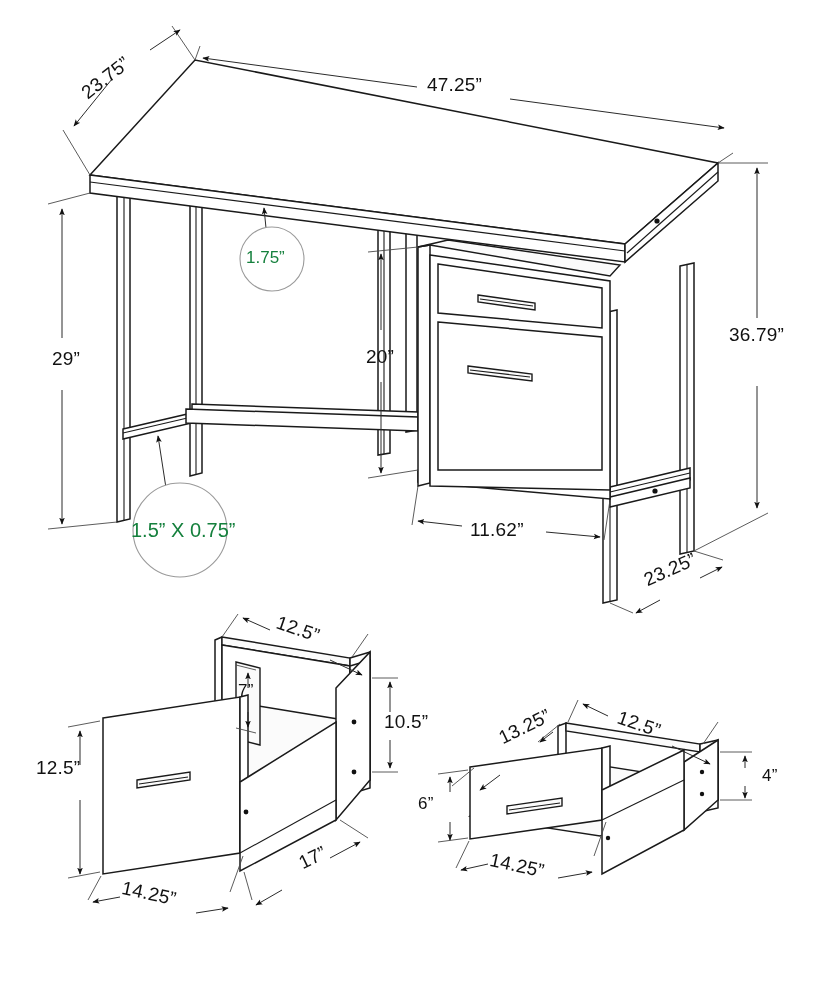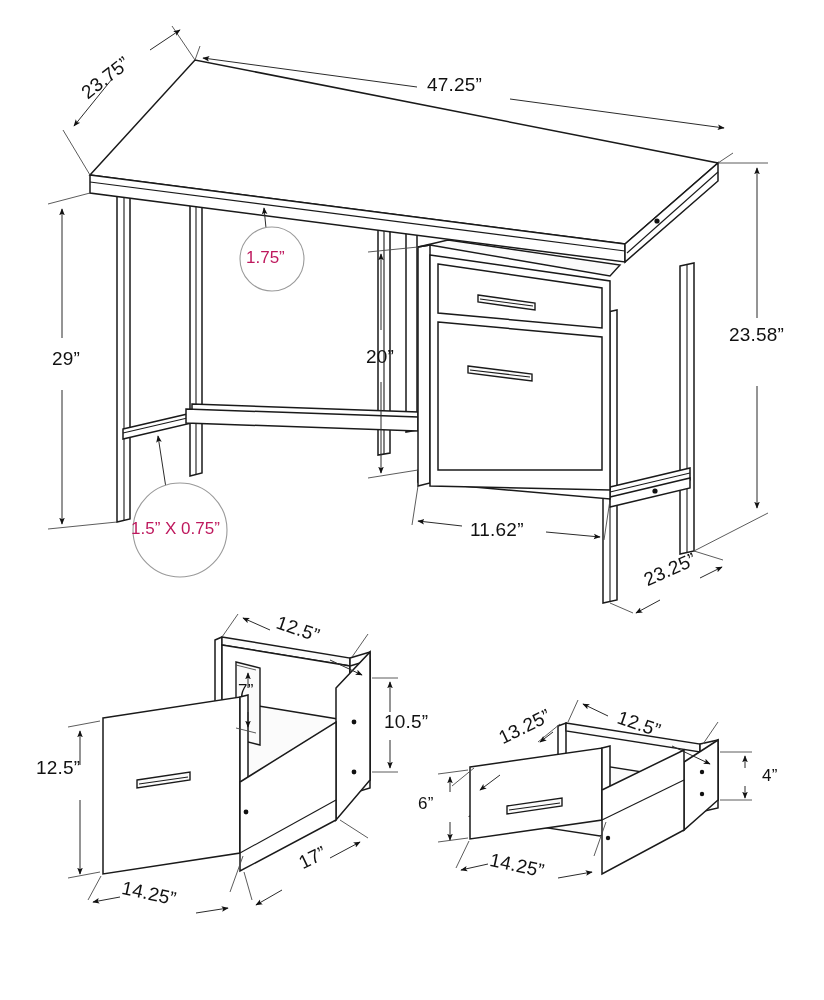--- a/index.html
+++ b/index.html
@@ -68,26 +68,26 @@
     letter-spacing: 0.2px;
     user-select: none;
   }
   .dim-text.small {
     font-size: 17px;
   }
   .balloon-text {
     position: absolute;
     font-family: "Liberation Sans", sans-serif;
     font-size: 17px;
-    color: #be185d;
+    color: #15803d;
     white-space: nowrap;
     user-select: none;
   }
   .balloon-text.wide {
-    font-size: 17px;
+    font-size: 20px;
     text-align: right;
   }
 </style>
 </head>
 <body>
 
 <div id="page">
 
   <svg class="drawing" viewBox="0 0 824 1000">
     <defs>
@@ -351,21 +351,21 @@
       <path class="ext" d="M606,822 L594,856"></path>
       <path class="dim" d="M461,870 L488,864" marker-start="url(#arrHead)"></path>
       <path class="dim" d="M558,878 L592,872" marker-end="url(#arrHead)"></path>
     </g>
   </svg>
 
   <div class="dim-text" style="left:84px; top:84px; transform:rotate(-38deg); transform-origin:left center;">23.75”</div>
 
   <div class="dim-text" style="left:427px; top:74px;text-align:right;">47.25”</div>
 
-  <div class="dim-text" style="left:729px; top:324px;">23.58”</div>
+  <div class="dim-text" style="left:729px; top:324px;">36.79”</div>
 
   <div class="dim-text" style="left:44px; top:348px;margin-left:8px;">29”</div>
 
   <div class="dim-text" style="left:366px; top:346px;">20”</div>
 
   <div class="dim-text" style="left:470px; top:519px;">11.62”</div>
 
   <div class="dim-text" style="left:645px; top:570px; transform:rotate(-24deg); transform-origin:left center;">23.25”</div>
 
   <div class="balloon-text" style="left:246px; top:248px;">1.75”</div>

